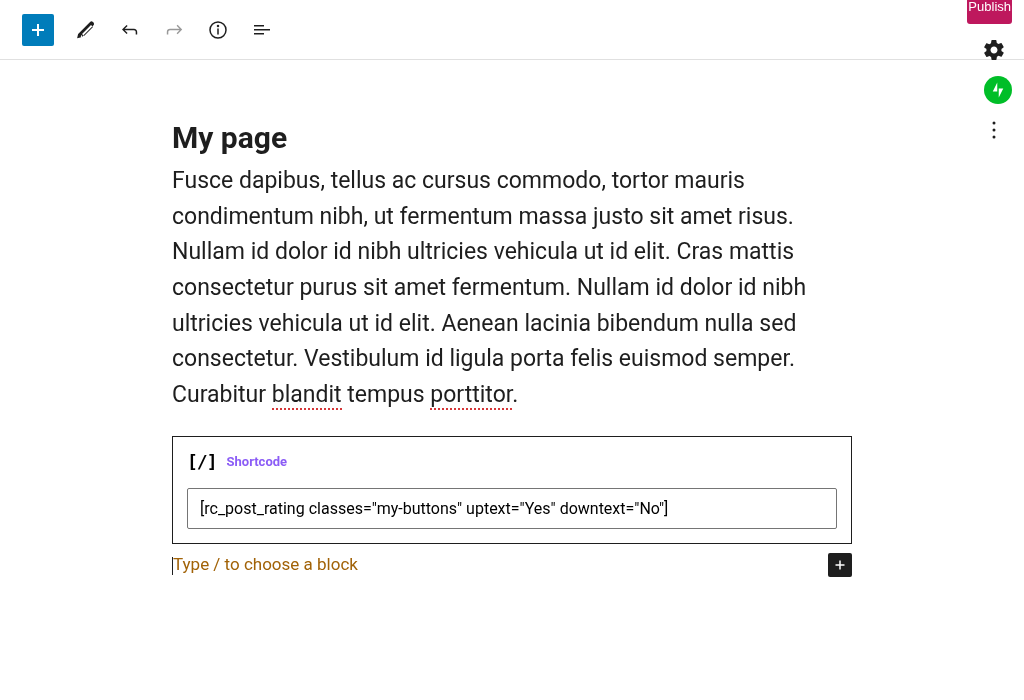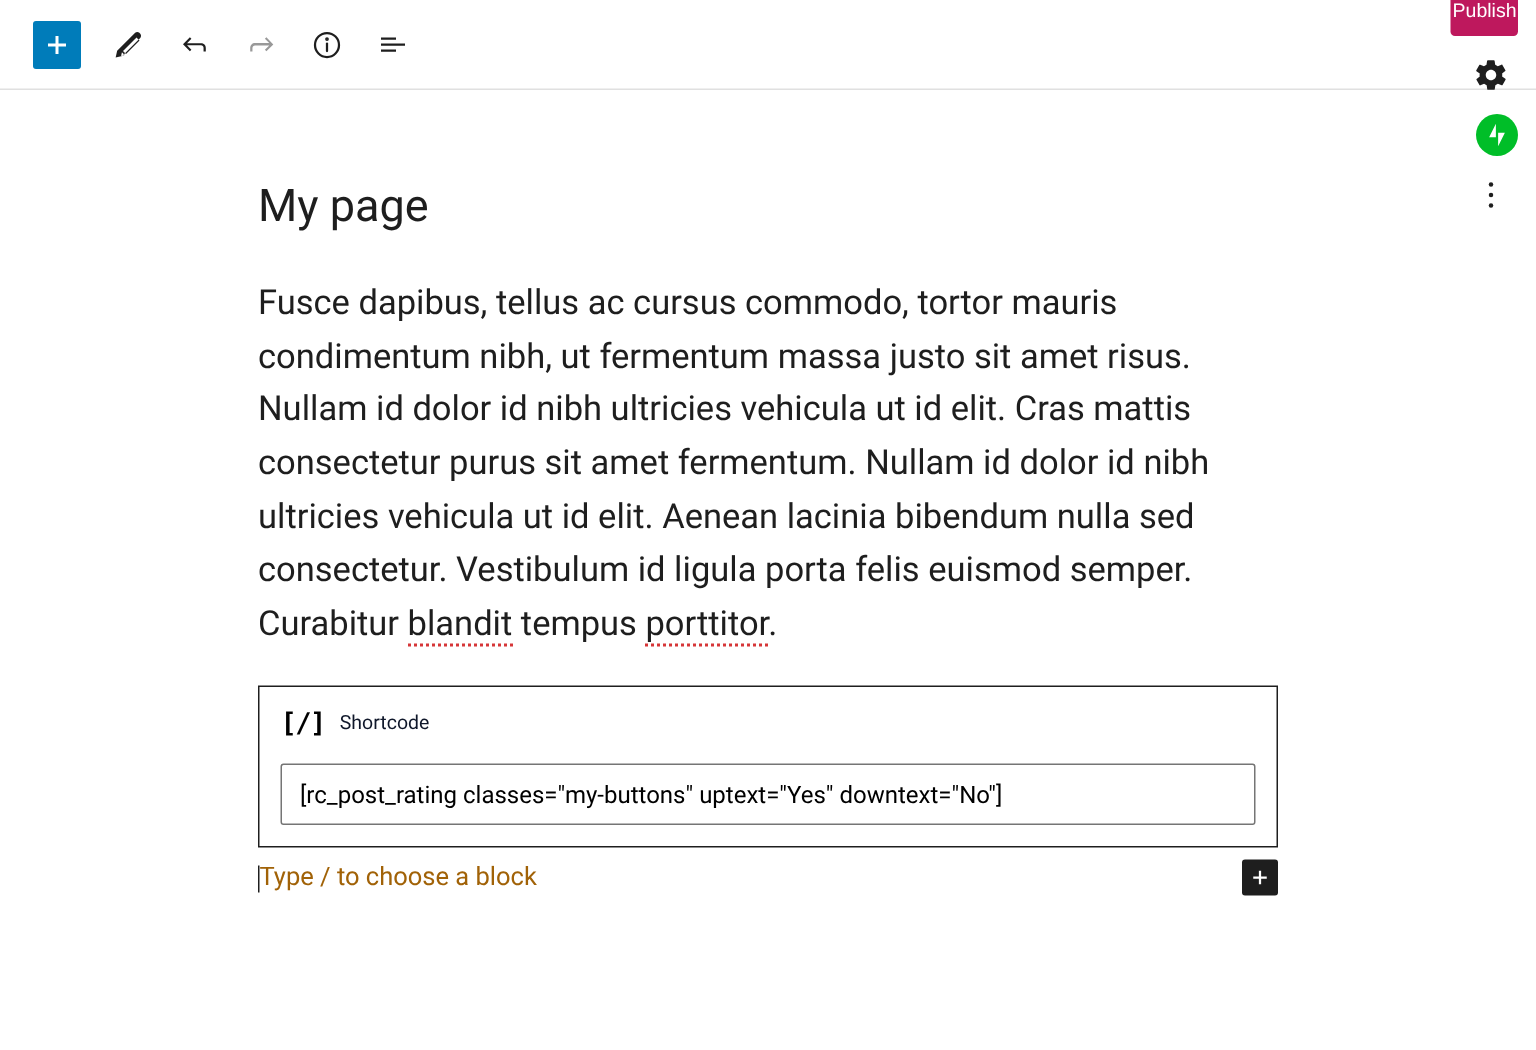--- a/index.html
+++ b/index.html
@@ -17,28 +17,28 @@
 
 .disabled svg { fill: #999; }
 
 .link-btn { color: #007cba; background: none; border: none; font-size: 13px; padding: 8px 12px; cursor: pointer; }
 .publish-btn { background: #be185d; color: #fff; border: none; font-size: 13px; padding: 10px 1px; border-radius: 3px; cursor: pointer; font-weight: 500; }
 
 .jetpack-icon { width: 28px; height: 28px; background: #00be28; border-radius: 50%; display: flex; align-items: center; justify-content: center; }
 .jetpack-icon svg { width: 18px; height: 18px; }
 
 .editor-content { max-width: 680px; margin: 0 auto; padding: 60px 0 0 0; }
-.page-title { font-size: 30px; font-weight: 400; color: #1e1e1e; margin-bottom: 29px; }
+.page-title { font-size: 30px; font-weight: 700; color: #1e1e1e; margin-bottom: 8px; }
 .paragraph-text { font-size: 23px; line-height: 1.55; color: #1e1e1e; margin-bottom: 24px; }
 .spell-error { border-bottom: 2px dotted #d63638; }
 
 .shortcode-block { border: 1px solid #1e1e1e; padding: 14px; position: relative; }
 .shortcode-header { display: flex; align-items: center; gap: 10px; margin-bottom: 16px; }
 .shortcode-header-icon { font-family: monospace; font-weight: bold; font-size: 18px; letter-spacing: -1px; }
-.shortcode-label { font-size: 13px; font-weight: 400; color: #0f172a; text-align: center; }
+.shortcode-label { font-size: 13px; font-weight: 700; color: #8b5cf6; text-align: center; }
 .shortcode-input { width: 100%; border: 1px solid #757575; padding: 10px 12px; font-size: 16px; font-family: inherit; border-radius: 2px; }
 
 .block-appender { position: relative; display: flex; align-items: center; margin-top: 0; }
 .block-appender-text { color: #a16207; font-size: 17px; padding: 10px 0; flex: 1; cursor: text; }
 .block-appender-text::before { content: ''; border-left: 1px solid #1e1e1e; margin-right: 0; height: 18px; display: inline-block; vertical-align: middle; }
 .appender-btn { width: 24px; height: 24px; background: #1e1e1e; border: none; display: flex; align-items: center; justify-content: center; cursor: pointer; border-radius: 2px; }
 .appender-btn svg { width: 18px; height: 18px; fill: #fff; }
 </style>
 </head>
 <body>

